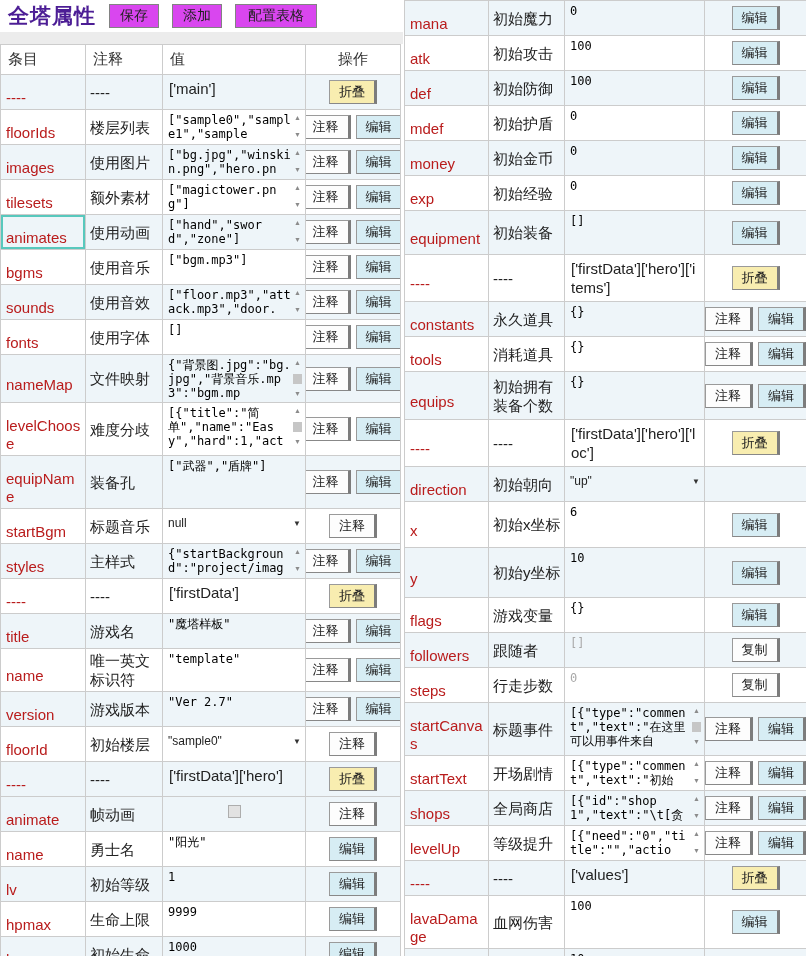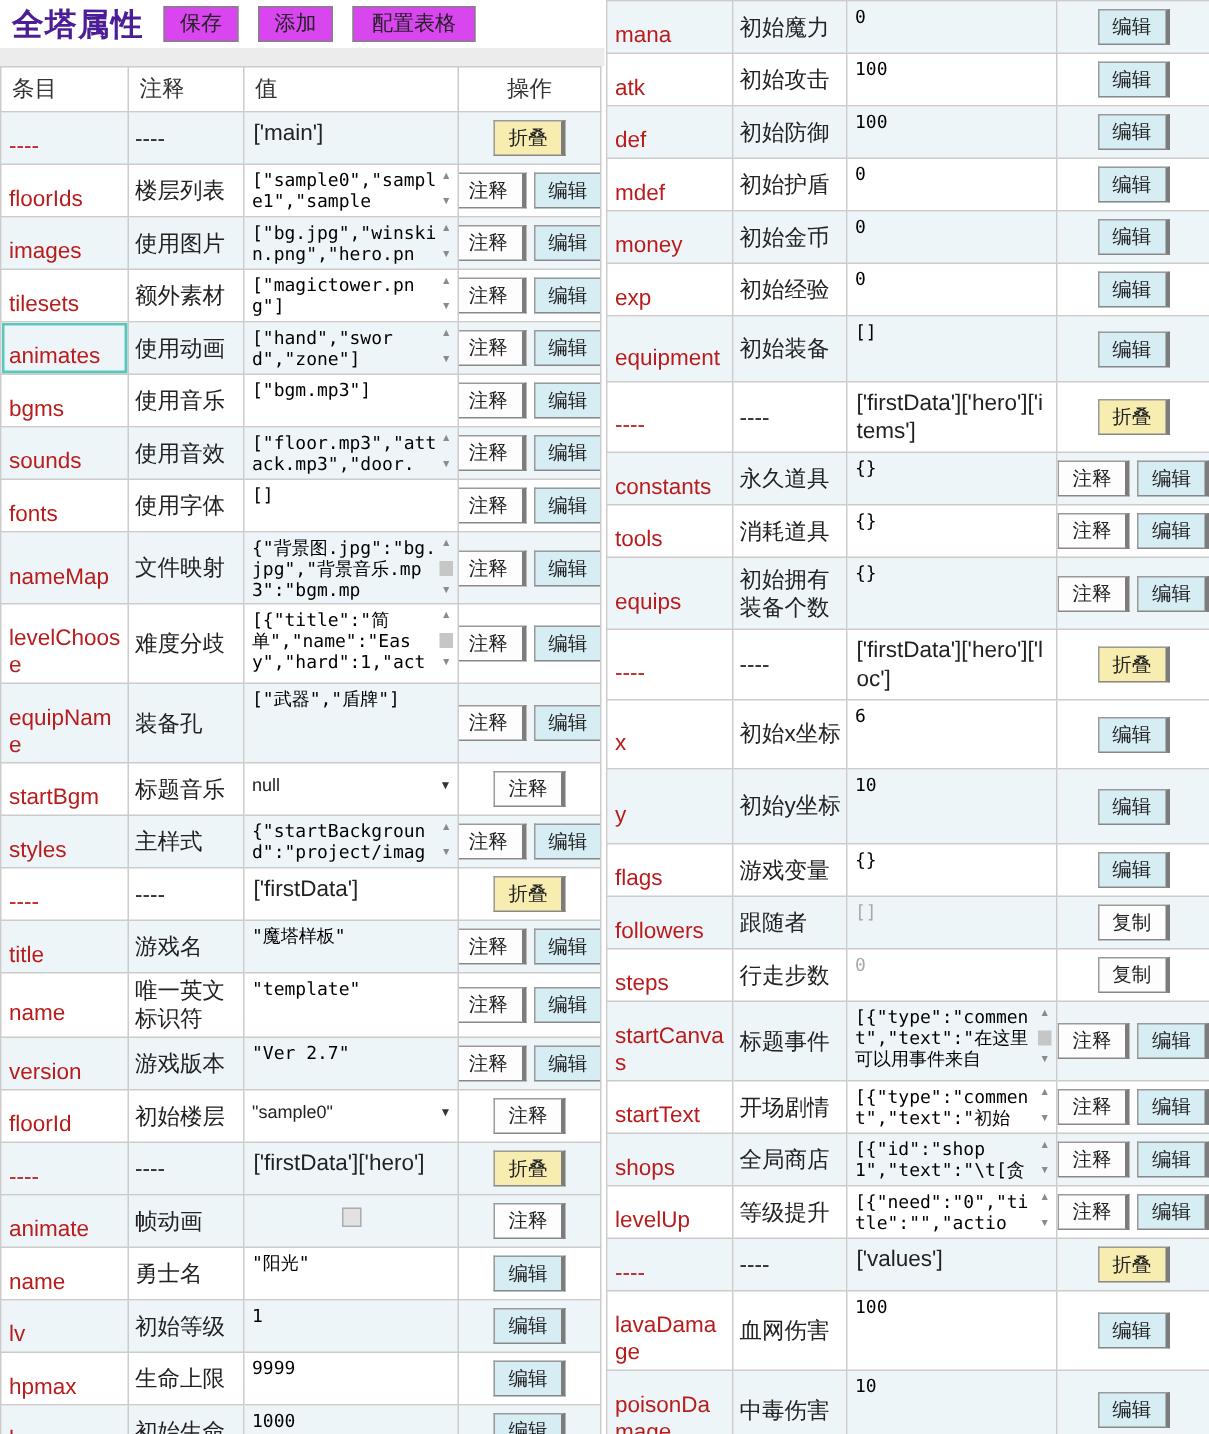--- a/index.html
+++ b/index.html
@@ -657,20 +657,33 @@
             <td class="c-comment"><span class="dashes">----</span></td>
             <td class="c-value">
               <span class="path-text">['firstData']['hero']['loc']</span>
             </td>
             <td class="c-op">
               <div class="ops">
                 <button class="btn btn-fold">折叠</button>
               </div>
             </td>
           </tr>
+          <tr class="striped" style="height: 32px;">
+            <td class="c-entry"><span>direction</span></td>
+            <td class="c-comment"><span>初始朝向</span></td>
+            <td class="c-value">
+              <div class="selectbox">
+                <span class="select-value">"up"</span>
+                <span class="select-arrow">▼</span>
+              </div>
+            </td>
+            <td class="c-op">
+              <div class="ops"></div>
+            </td>
+          </tr>
           <tr class="plain" style="height: 46px;">
             <td class="c-entry"><span>x</span></td>
             <td class="c-comment"><span>初始x坐标</span></td>
             <td class="c-value">
               <div class="vwrap">
                 <div class="vtext" style="max-height: 42px;">6</div>
               </div>
             </td>
             <td class="c-op">
               <div class="ops">

